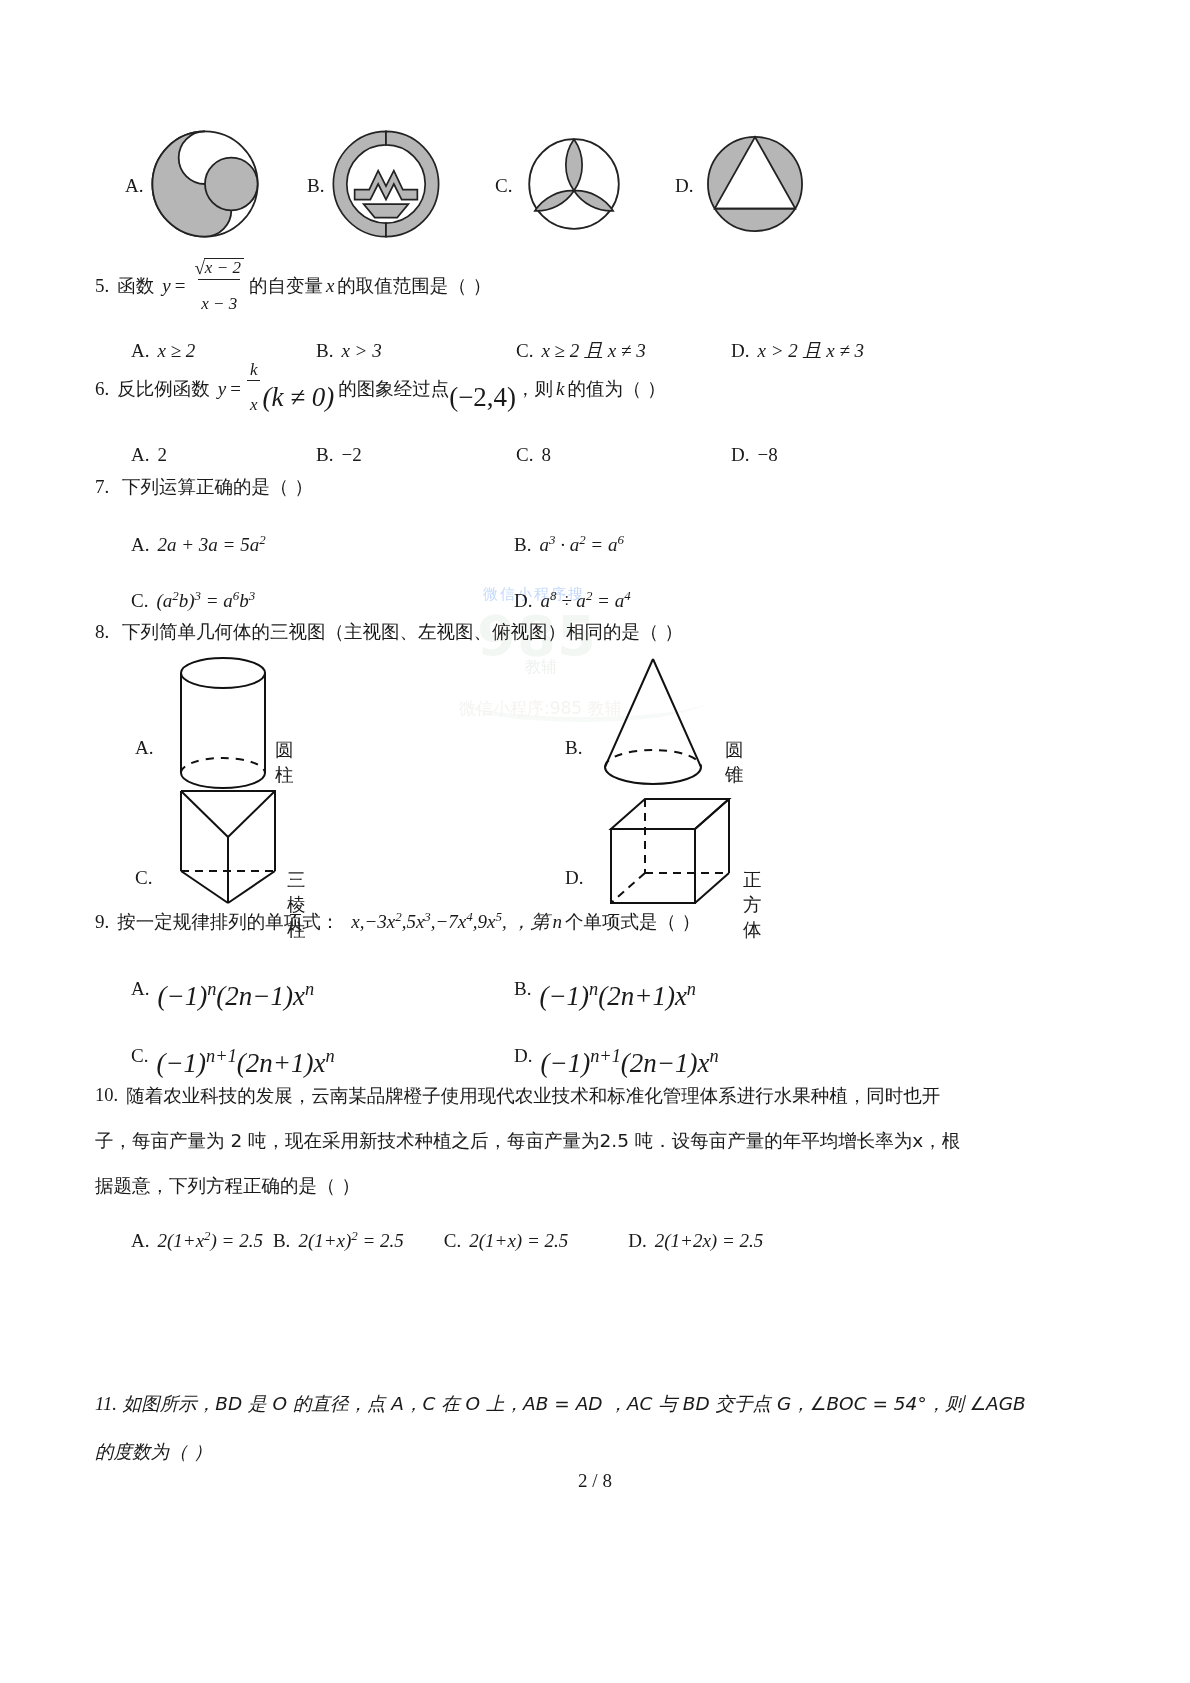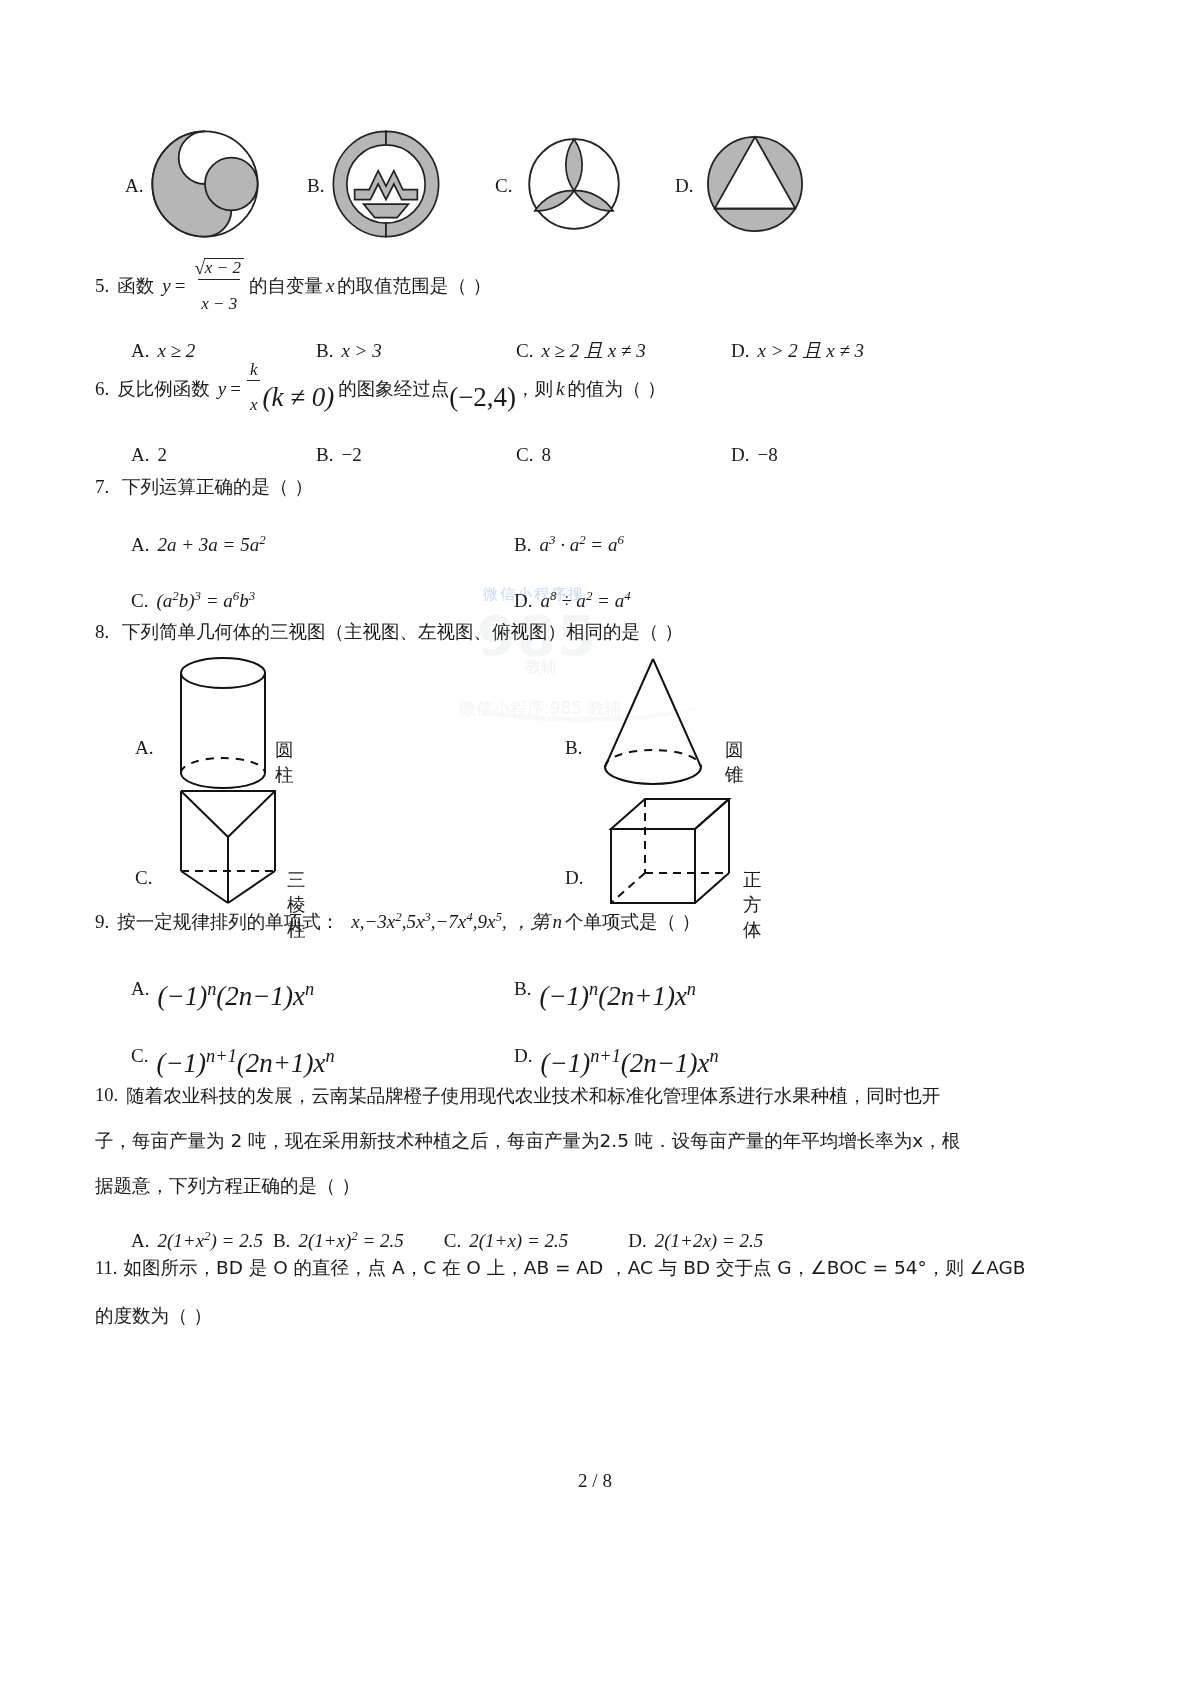--- a/index.html
+++ b/index.html
@@ -454,21 +454,21 @@
           <span class="opt-lab">C.</span>
           <span class="it">2(1+x) = 2.5</span>
         </div>
         <div class="opt">
           <span class="opt-lab">D.</span>
           <span class="it">2(1+2x) = 2.5</span>
         </div>
       </div>
     </div>
 
-    <div style="position:absolute; left:0; top:1244px; width:1010px;">
+    <div style="position:absolute; left:0; top:1380px; width:1010px;font-style:italic;">
       <div class="para" style="line-height:48px;">
         <div style="display:flex; white-space:nowrap;">
           <span class="qnum">11.</span>
           <span style="margin-left:6px;">如图所示，BD 是    O 的直径，点 A，C 在    O 上，AB = AD ，AC 与 BD 交于点 G，∠BOC = 54°，则 ∠AGB</span>
         </div>
         <div>的度数为（   ）</div>
       </div>
     </div>
 
   </div>

